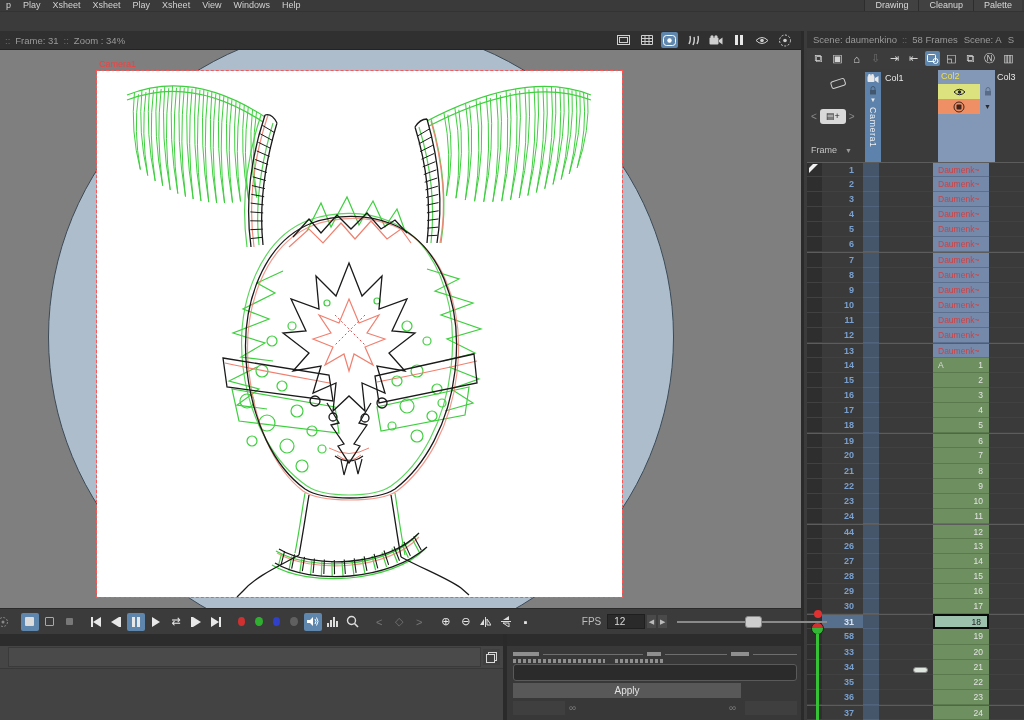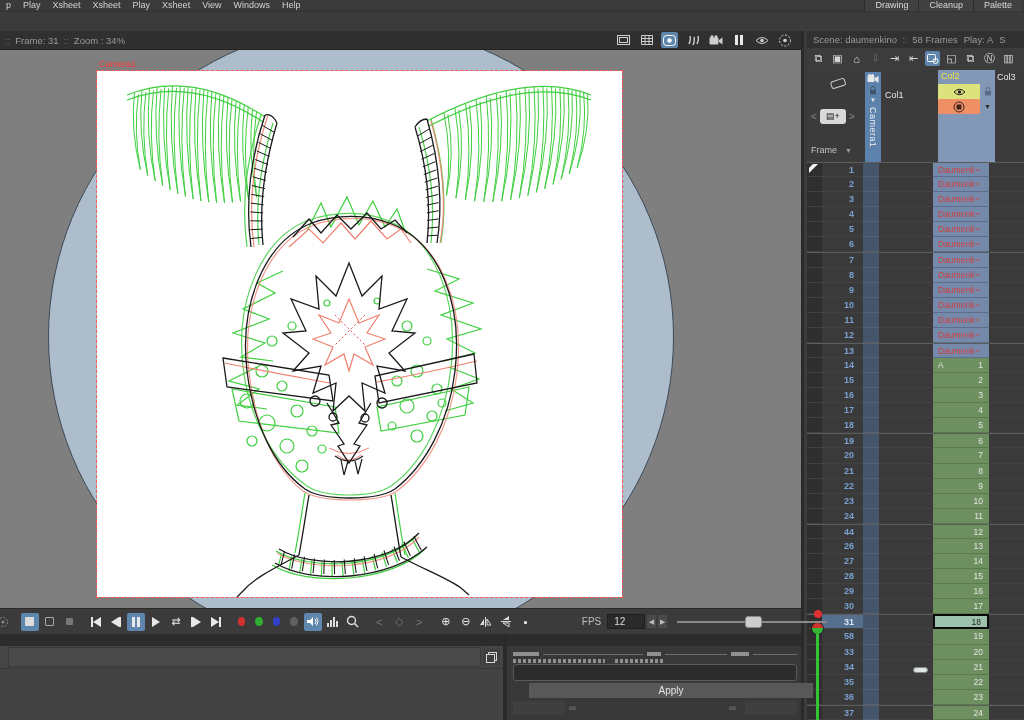--- a/index.html
+++ b/index.html
@@ -37,21 +37,21 @@
   .xicon.on { background:#5f87ad; border-radius:2px; }
   #xs-header { left:3px; top:39px; width:220px; height:92px; }
   #eraser-btn { left:18px; top:4px; width:26px; height:18px; display:flex; align-items:center; justify-content:center; }
   #newlevel-strip { left:4px; top:37px; width:52px; height:18px; display:flex; align-items:center; gap:3px; color:#8a8a8a; font-size:10px; }
   #newlevel-btn { width:26px; height:15px; background:#d9d9d9; border-radius:3px; color:#222; font-size:9px; display:flex; align-items:center; justify-content:center; }
   #frame-hdr { left:4px; top:72px; width:54px; height:16px; font-size:9px; color:#c4c4c4; display:flex; align-items:center; gap:8px; }
   #frame-hdr .arr { font-size:7px; color:#9a9a9a; }
   #camera-tab { left:58px; top:2px; width:16px; height:118px; background:#5d83ad; border-radius:0 0 3px 3px; display:flex; flex-direction:column; align-items:center; }
   #camera-tab .vtext { writing-mode:vertical-rl; font-size:9px; color:#f0f0f0; margin-top:4px; letter-spacing:0.5px; }
   .colname { font-size:9px; color:#e8e8e8; }
-  #col1-hdr { left:78px; top:20px; }
+  #col1-hdr { left:78px; top:3px; }
   #col3-hdr { left:190px; top:2px; }
   #col2-block { left:131px; top:0px; width:57px; height:121px; }
   #col2-name { left:0; top:0; width:57px; height:14px; background:#8298b6; color:#f2e138; font-size:9px; padding:1px 0 0 3px; }
   #col2-eye-row { left:0; top:14px; width:57px; height:15px; display:flex; }
   #col2-eye { width:42px; height:15px; background:#dce27e; display:flex; align-items:center; justify-content:center; }
   #col2-lock { width:15px; height:15px; background:#8298b6; display:flex; align-items:center; justify-content:center; }
   #col2-render-row { left:0; top:29px; width:57px; height:15px; display:flex; }
   #col2-render { width:42px; height:15px; background:#ef8f66; display:flex; align-items:center; justify-content:center; }
   #col2-arr { width:15px; height:15px; background:#8298b6; color:#2a2a2a; font-size:7px; display:flex; align-items:center; justify-content:center; }
   #col2-thumb { left:0; top:44px; width:57px; height:63px; background:#8298b6; }
@@ -107,21 +107,21 @@
   #bl-panel { left:0; top:646px; width:503px; height:74px; background:#454545; }
   #bl-head { left:8px; top:1px; width:473px; height:20px; background:#4a4a4a; border:1px solid #3a3a3a; }
   #bl-winbtn { left:483px; top:3px; width:17px; height:16px; background:#3f3f3f; display:flex; align-items:center; justify-content:center; }
   #bl-body { left:0; top:22px; width:503px; height:52px; background:#434343; border-top:1px solid #383838; }
   #bdiv { left:503px; top:634px; width:4px; height:86px; background:#2a2a2a; }
   #br-panel { left:507px; top:646px; width:294px; height:74px; background:#383838; }
   .uline { position:absolute; height:1px; background:#6e6e6e; }
   .ublob { position:absolute; height:4px; background:#8f8f8f; }
   .ublob.dashes { background:repeating-linear-gradient(90deg,#8f8f8f 0 3px,transparent 3px 5px); }
   #br-input { left:6px; top:18px; width:284px; height:17px; background:#2b2b2b; border:1px solid #5a5a5a; border-radius:3px; color:#ddd; font-size:10px; }
-  #br-apply { left:22px; top:37px; width:284px; height:15px; background:#585858; border-radius:0; color:#e2e2e2; font-size:10px; display:flex; align-items:center; justify-content:center; }
+  #br-apply { left:6px; top:37px; width:228px; height:15px; background:#585858; border-radius:0; color:#e2e2e2; font-size:10px; display:flex; align-items:center; justify-content:center; }
   #br-b1 { left:6px; top:55px; width:52px; height:14px; background:#3f3f3f; }
   #br-b2 { left:238px; top:55px; width:52px; height:14px; background:#3f3f3f; }
   .linkico { position:absolute; top:55px; color:#787878; font-size:10px; line-height:14px; }
   #br-l1 { left:62px; } #br-l2 { left:222px; }
 </style>
 </head>
 <body>
 
 <div id="root">
 
@@ -314,21 +314,21 @@
         </svg>
       </div>
     </div>
   </div>
 
   <div id="xsheet" class="abs">
     <div id="xs-title" class="abs">
       <span>Scene: daumenkino</span>
       <span class="sep">::</span>
       <span>58 Frames</span>
-      <span style="margin-left:6px">Play: A</span>
+      <span style="margin-left:6px">Scene: A</span>
       <span style="margin-left:6px">S</span>
     </div>
     <div id="xs-toolbar" class="abs">
       <span class="xicon">⧉</span>
       <span class="xicon">▣</span>
       <span class="xicon">⌂</span>
       <span class="xicon dim">⇩</span>
       <span class="xicon">⇥</span>
       <span class="xicon">⇤</span>
       <span class="xicon on">

